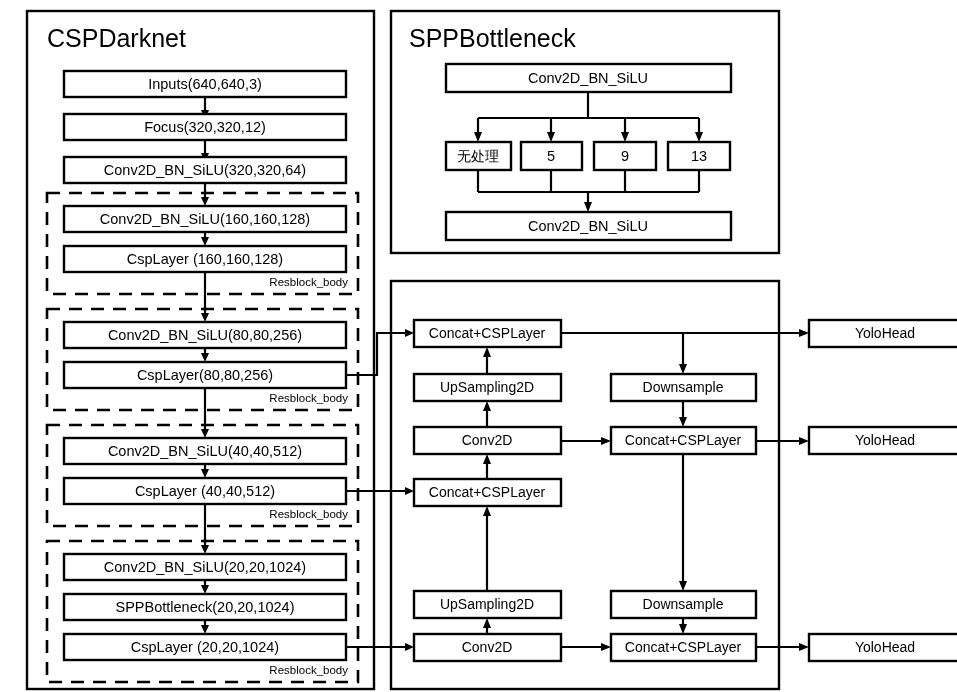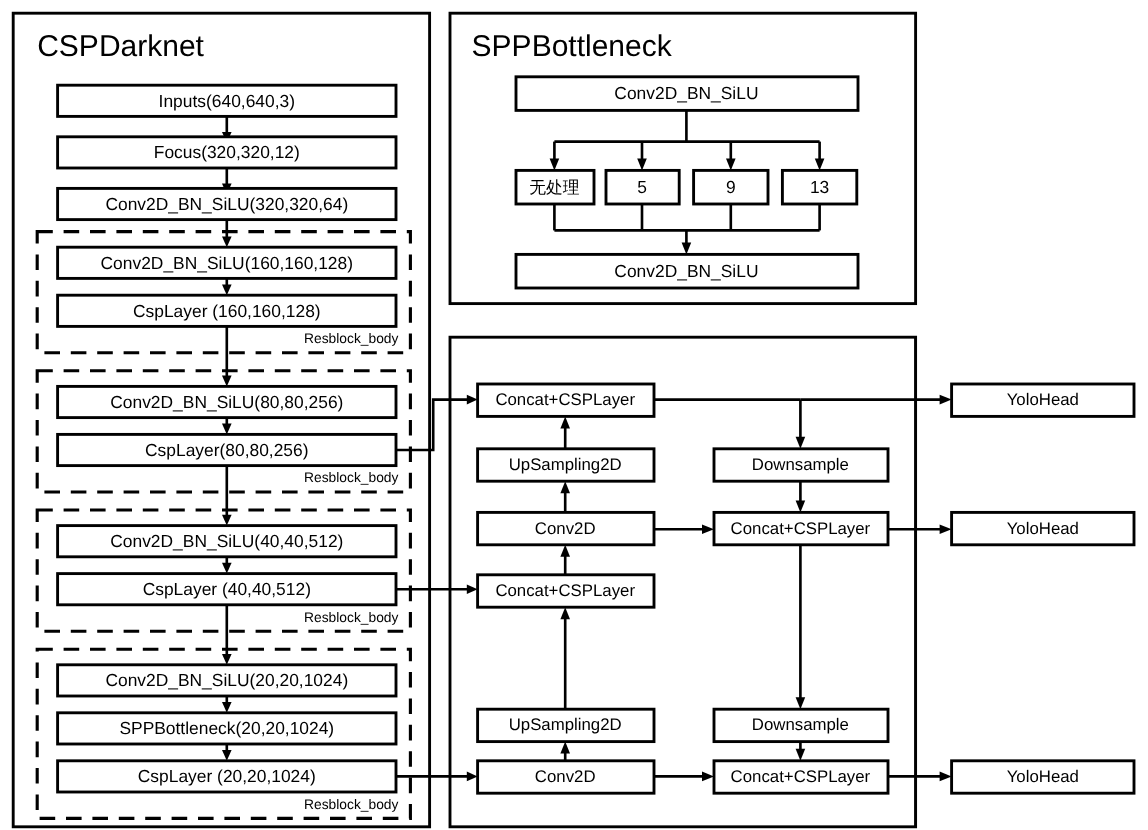--- a/index.html
+++ b/index.html
@@ -1,18 +1,18 @@
 <!DOCTYPE html>
 <html><head>
 <meta charset="utf-8">
 <style>
   html,body{margin:0;padding:0;background:#ffffff;}
   body{width:957px;height:692px;overflow:hidden;
        font-family:"Liberation Sans","DejaVu Sans",sans-serif;}
-  #stage{position:relative;width:930px;height:692px;background:#fff;}
+  #stage{position:relative;width:930px;height:692px;background:#fff;margin-left:16px;}
   svg{position:absolute;left:0;top:0;}
   .ln{stroke:#000;stroke-width:2.2;fill:none;}
   .ln-thin{stroke:#000;stroke-width:1.8;fill:none;}
   .panel{fill:none;stroke:#000;stroke-width:2.4;}
   .dash{fill:none;stroke:#000;stroke-width:2.6;stroke-dasharray:13 9;}
   .bx{fill:#ffffff;stroke:#000;stroke-width:2.4;}
   text{fill:#000;font-family:"Liberation Sans","DejaVu Sans",sans-serif;}
   .lbl{font-size:14.5px;text-anchor:middle;dominant-baseline:middle;}
   .lbl-sm{font-size:14px;text-anchor:middle;dominant-baseline:middle;}
   .ttl{font-size:25px;dominant-baseline:middle;}

